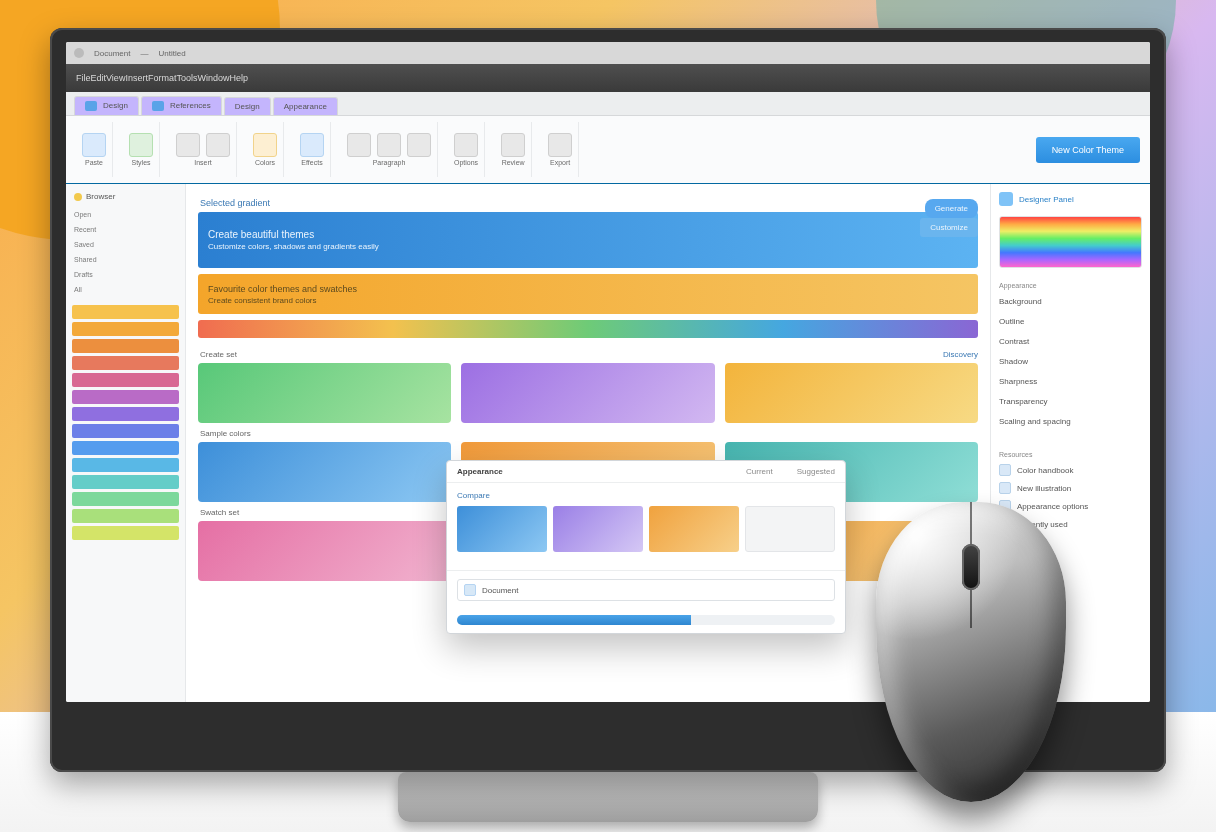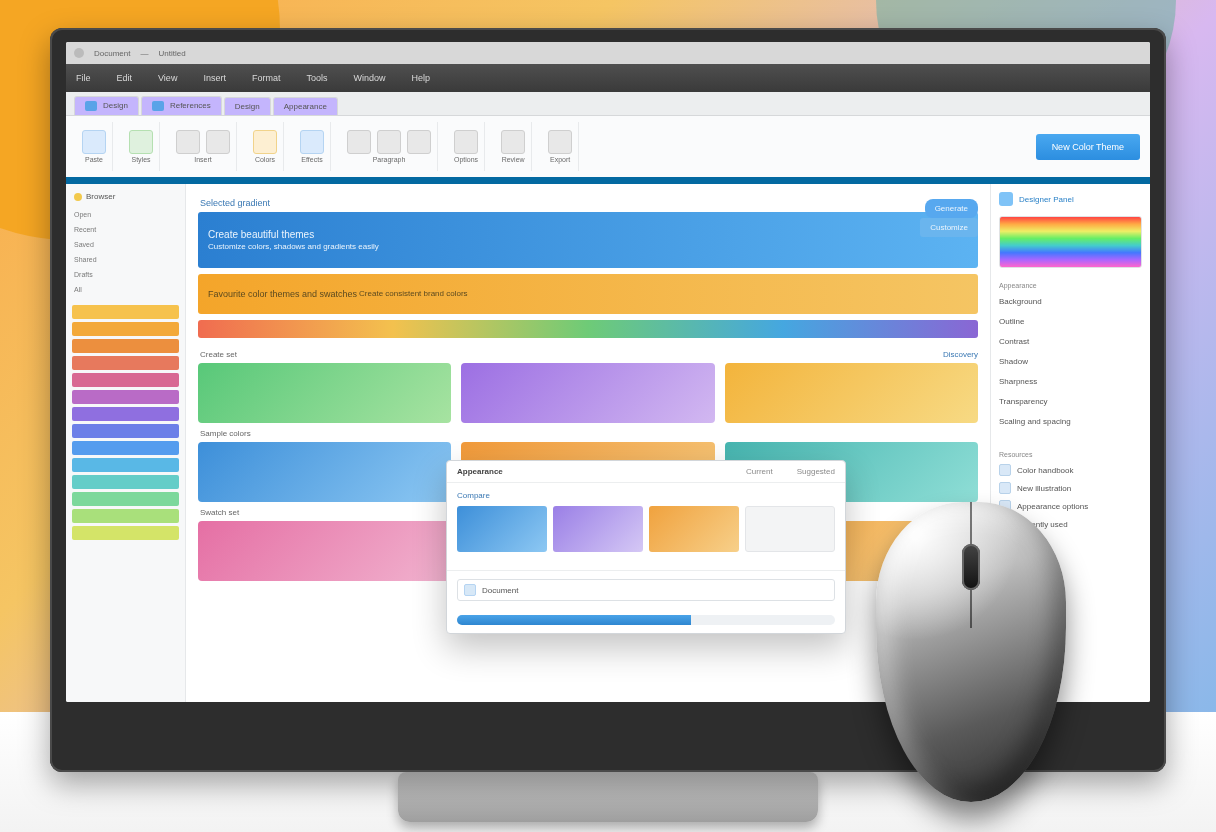--- a/index.html
+++ b/index.html
@@ -63,32 +63,32 @@
     color: #444;
     filter: blur(0.2px);
   }
   .titlebar {
     height: 22px; background: #d8d8d8; display:flex; align-items:center; gap:10px; padding:0 8px;
     color:#666; font-size:8px;
   }
   .titlebar .circle { width:10px; height:10px; border-radius:50%; background:#bbb; }
   .menubar {
     height: 28px; background: linear-gradient(#4f4f4f,#3a3a3a);
-    display:flex; align-items:center; gap:26px; padding:0 10px;
+    display:flex; align-items:center; gap:0; padding:0 10px;
     color:#d9d9d9; font-size:9px;
   }
   .menubar .item { cursor:default; }
   .tabbar {
     height: 24px; background:#eceeef; display:flex; align-items:flex-end; gap:2px; padding:0 8px;
     border-bottom: 1px solid #d6d8da; font-size:8px; color:#555;
   }
   .tab { padding:4px 10px; background:#c4b5fd; border:1px solid #d6d8da; border-bottom:none; border-radius:3px 3px 0 0;}
   .tab .ic { display:inline-block; width:12px; height:10px; background:#59a3e8; border-radius:2px; margin-right:6px; vertical-align:middle;}
   .ribbon {
-    height: 68px; background:#fafbfc; border-bottom:7px solid #0369a1;
+    height: 68px; background:#fafbfc; border-bottom:1px solid #0369a1;
     display:flex; align-items:center; gap:10px; padding:6px 10px;
     font-size:7px; color:#6a6a6a;
   }
   .ribbon .group { display:flex; flex-direction:column; align-items:center; gap:2px; padding:0 6px; border-right:1px solid #e8eaec; height:100%; justify-content:center;}
   .ribbon .iconbox { width:24px; height:24px; background:#daeafc; border:1px solid #b5d4f2; border-radius:3px;}
   .ribbon .iconbox.g { background:#dff1de; border-color:#b5e0b1;}
   .ribbon .iconbox.y { background:#fdefd2; border-color:#f1d38b;}
   .ribbon .iconbox.gr{ background:#e8e8e8; border-color:#cfcfcf;}
   .ribbon .row { display:flex; gap:6px;}
   .ribbon .btn-primary {
@@ -296,21 +296,21 @@
 
         <div class="section-label">Selected gradient</div>
 
         <div class="bar grad-blue" style="height:56px;">
           <div style="display:flex;flex-direction:column;gap:2px;color:#eaf4fd">
             <span style="font-size:10px;">Create beautiful themes</span>
             <span>Customize colors, shadows and gradients easily</span>
           </div>
         </div>
         <div class="bar grad-orange" style="height:40px;">
-          <div style="display:flex;gap:2px;">
+          <div style="display:flex;flex-direction:column;gap:2px;">
             <span style="font-size:9px;">Favourite color themes and swatches</span>
             <span>Create consistent brand colors</span>
           </div>
         </div>
         <div class="bar grad-rbw" style="height:18px;"></div>
 
         <div style="display:flex;justify-content:space-between;">
           <div class="row-label">Create set</div>
           <div class="row-label" style="color:#3a78b3">Discovery</div>
         </div>

